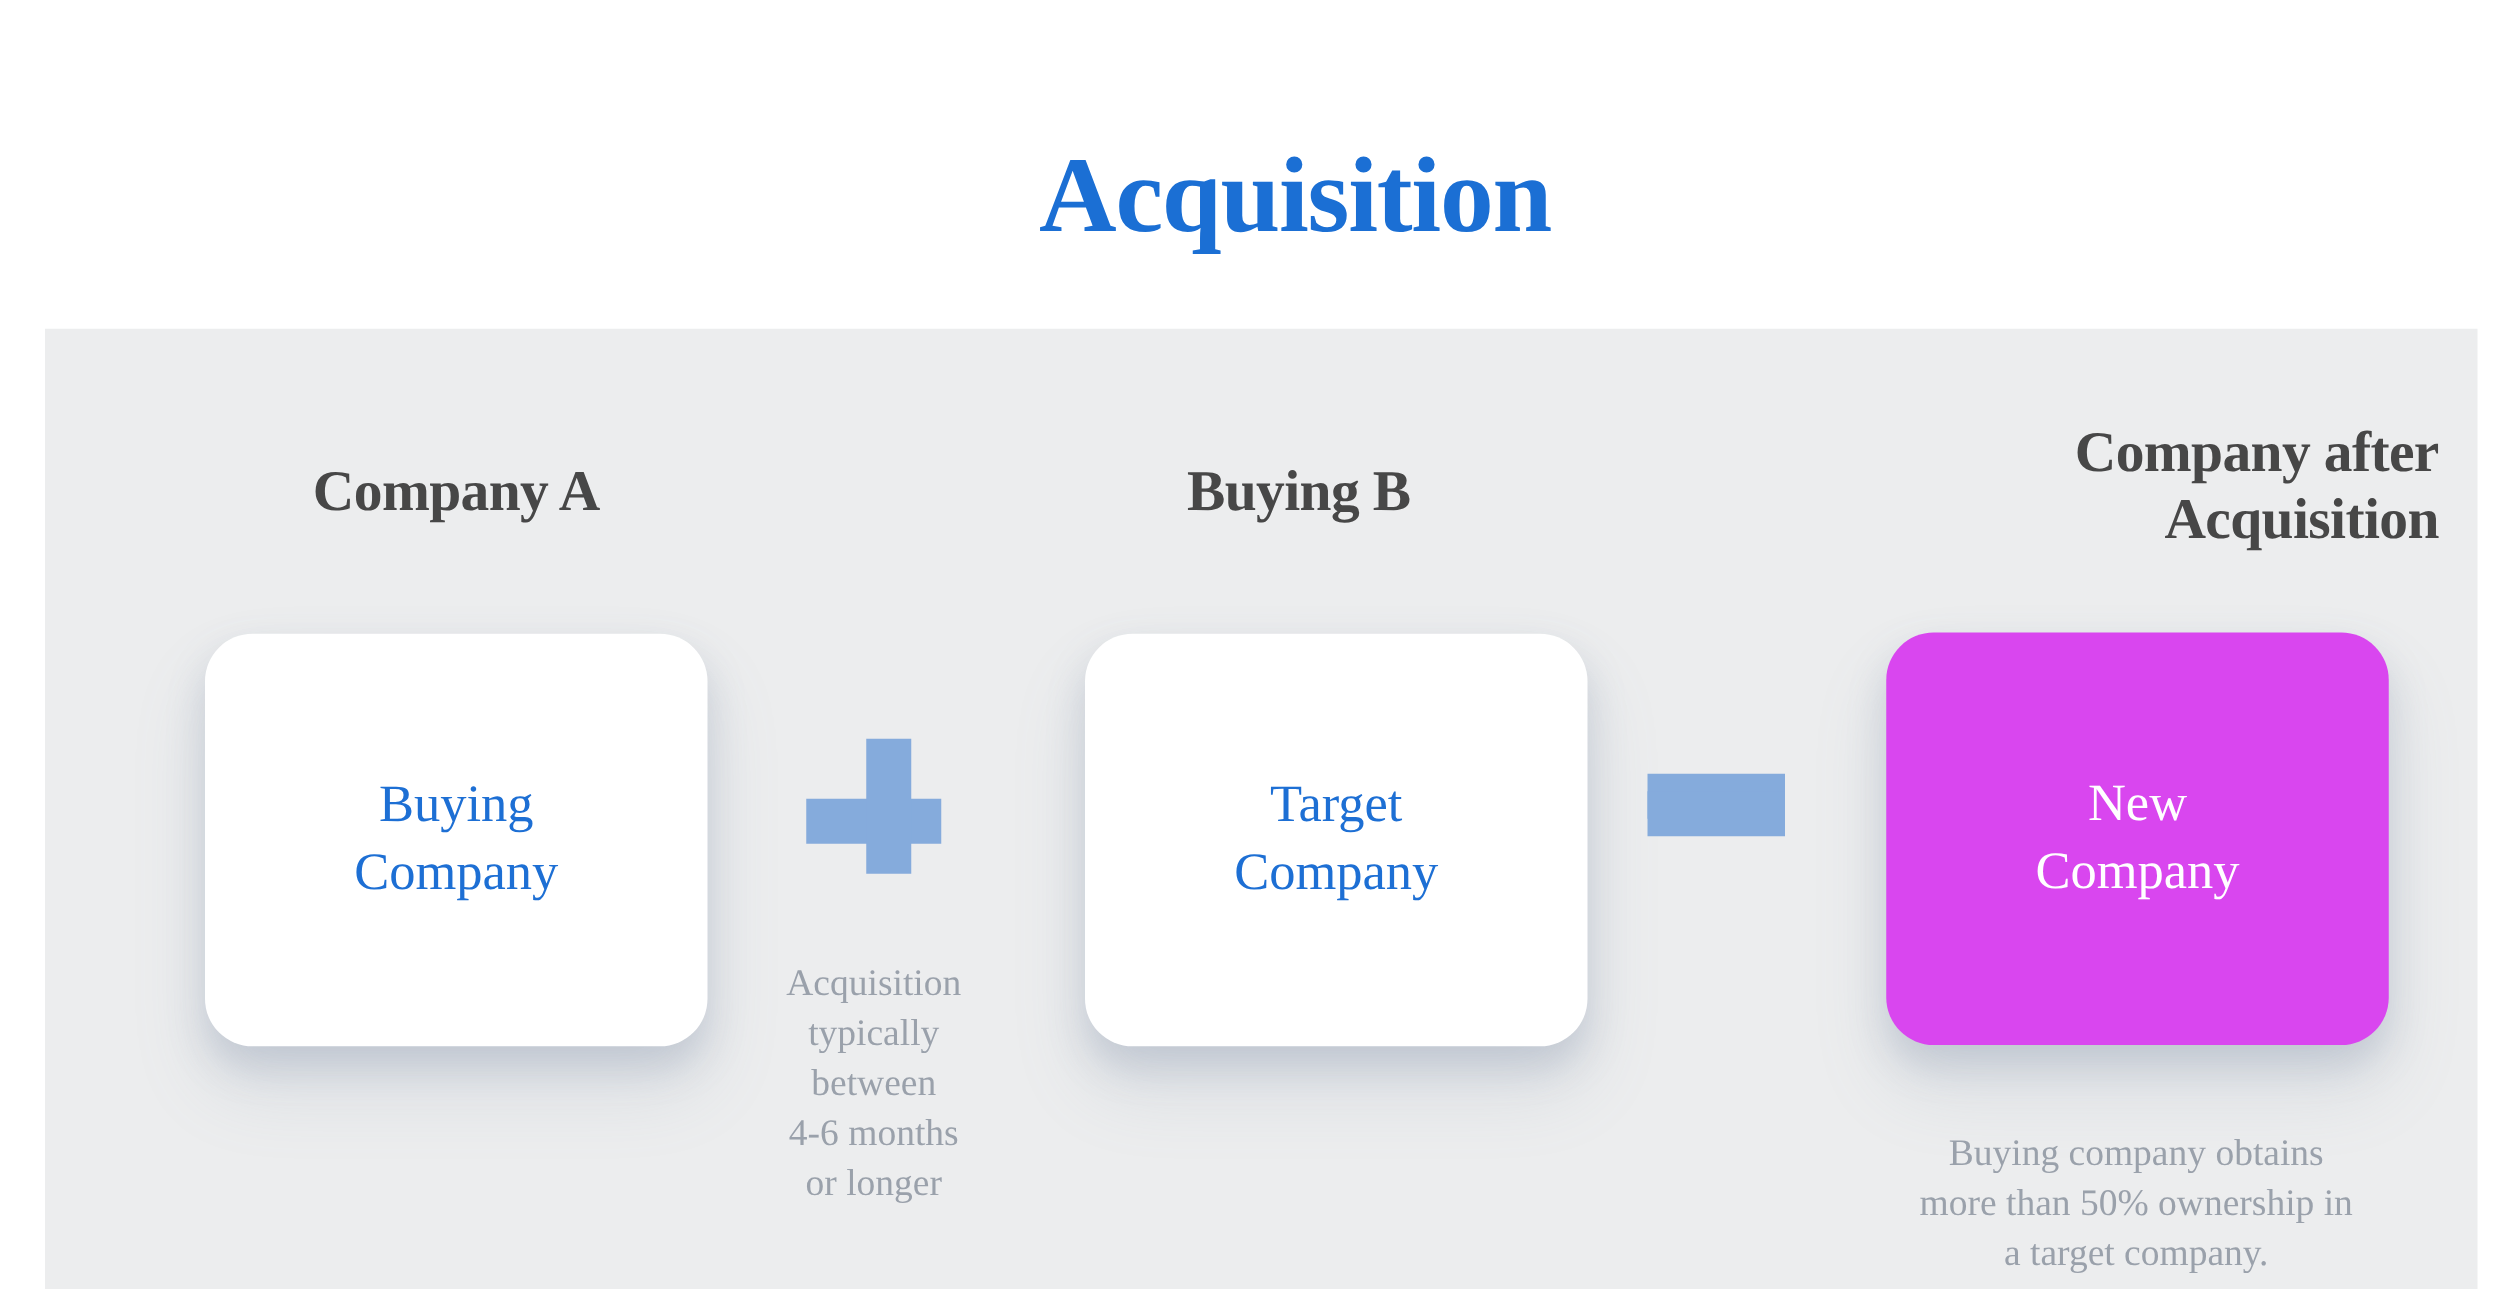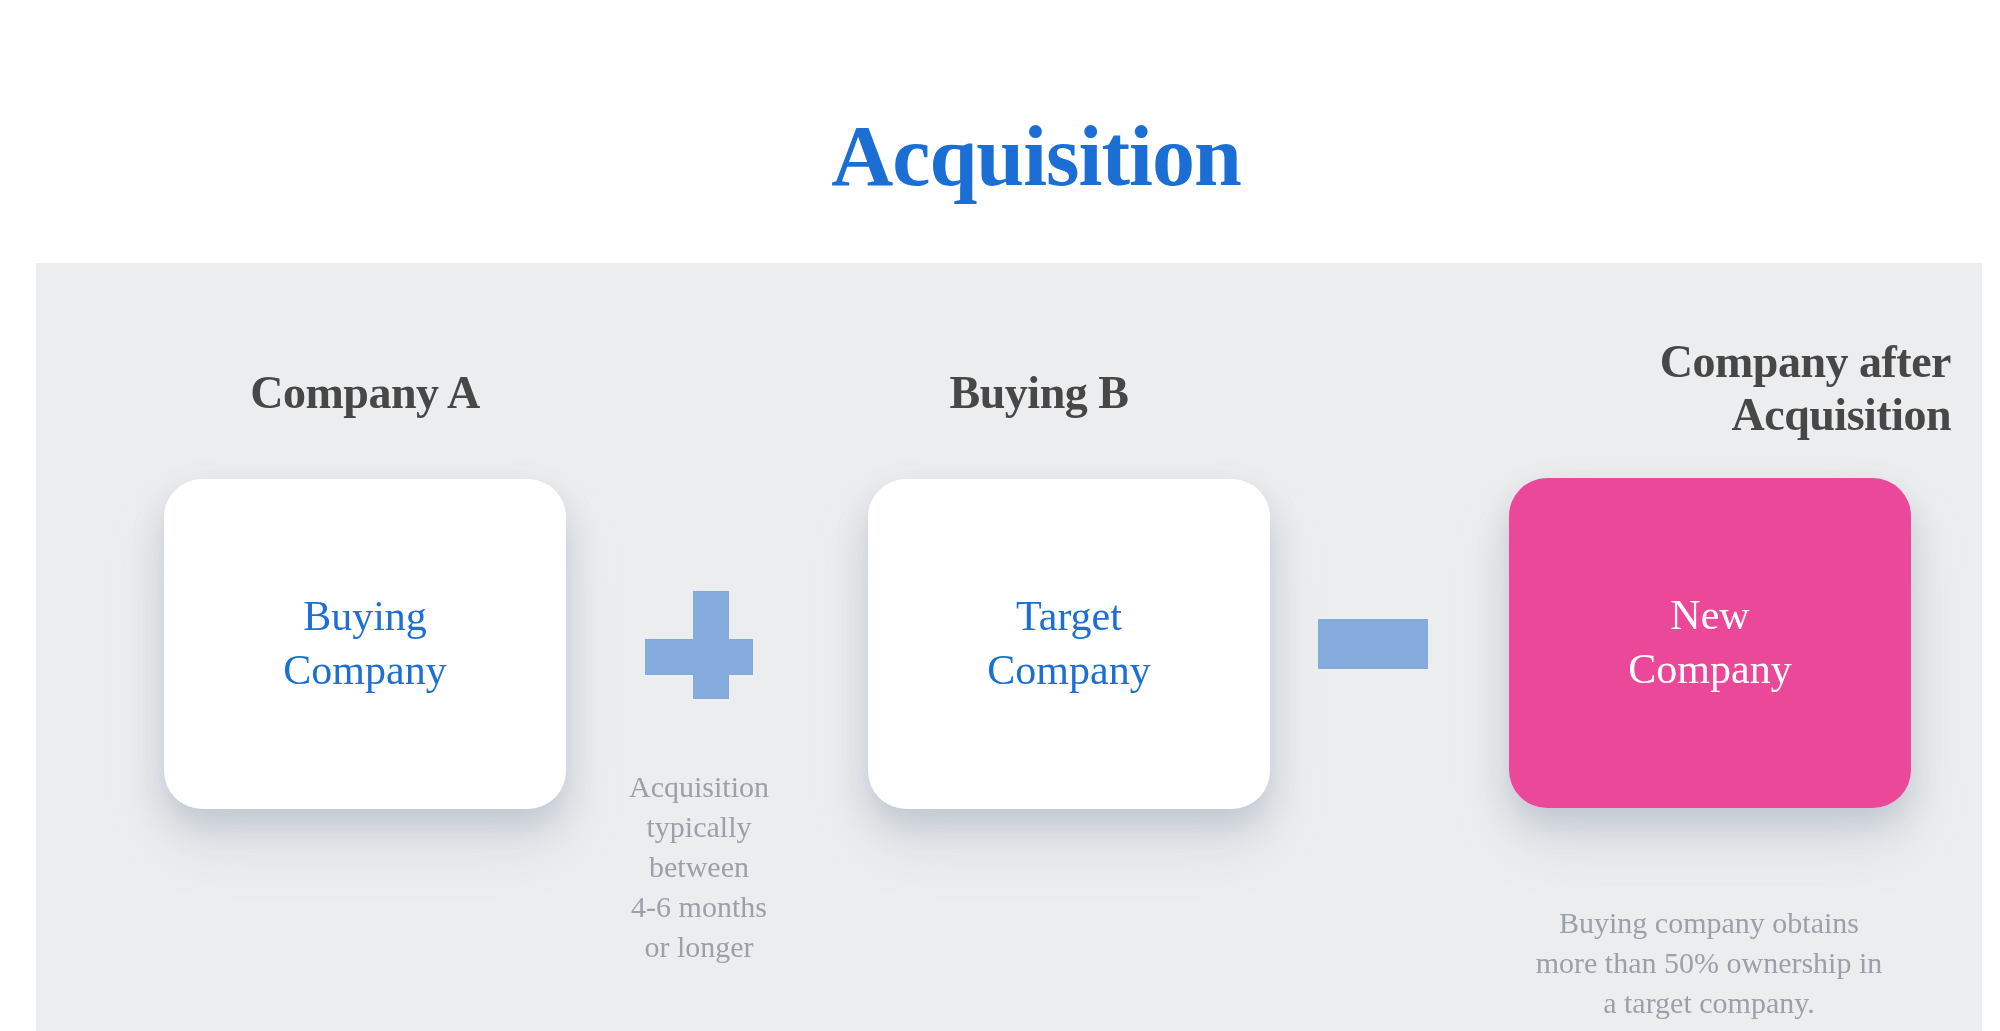--- a/index.html
+++ b/index.html
@@ -60,24 +60,25 @@
     position: absolute;
     width: 402px; height: 330px;
     background: #ffffff;
     border-radius: 38px;
     box-shadow: 0 16px 30px rgba(125, 140, 165, 0.28),
                 0 34px 60px rgba(125, 140, 165, 0.16);
     display: flex;
     align-items: center;
     justify-content: center;
     text-align: center;
+    margin-top: 28px;
   }
   .card-a { left: 128px;  top: 216px; }
   .card-b { left: 832px;  top: 216px; }
-  .card-c { left: 1473px; top: 215px; background: #ec4899; }
+  .card-c { left: 1473px; top: 215px; background: #d946ef; }
 
   .card-label {
     font-size: 42px;
     font-weight: 500;
     line-height: 1.28;
     color: #1D6FD4;
     white-space: pre-line;
   }
   .card-c .card-label { color: #ffffff; }
 

